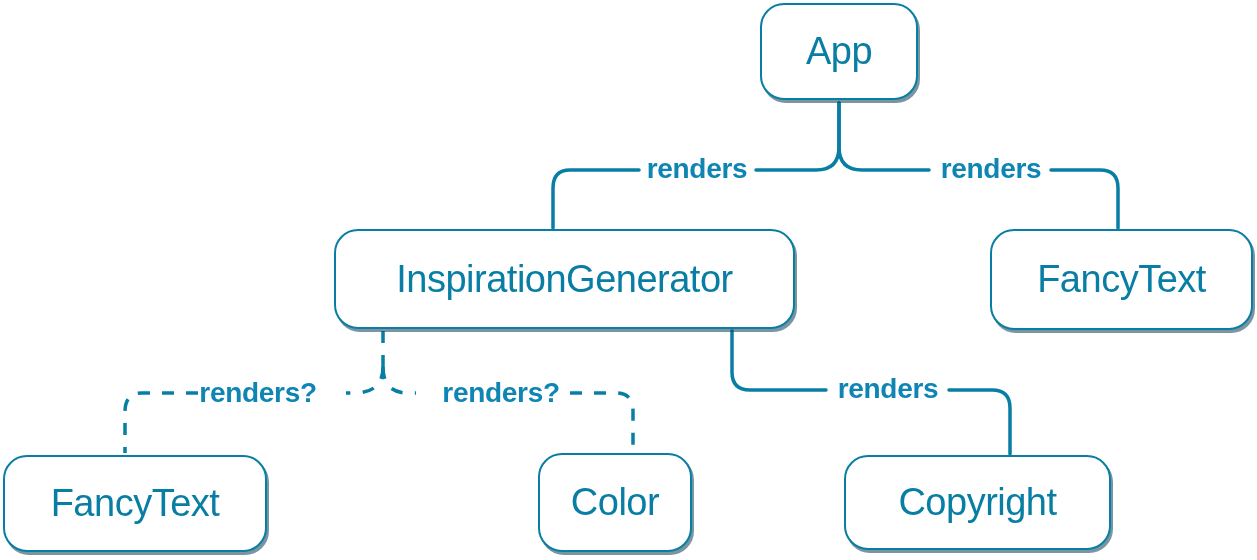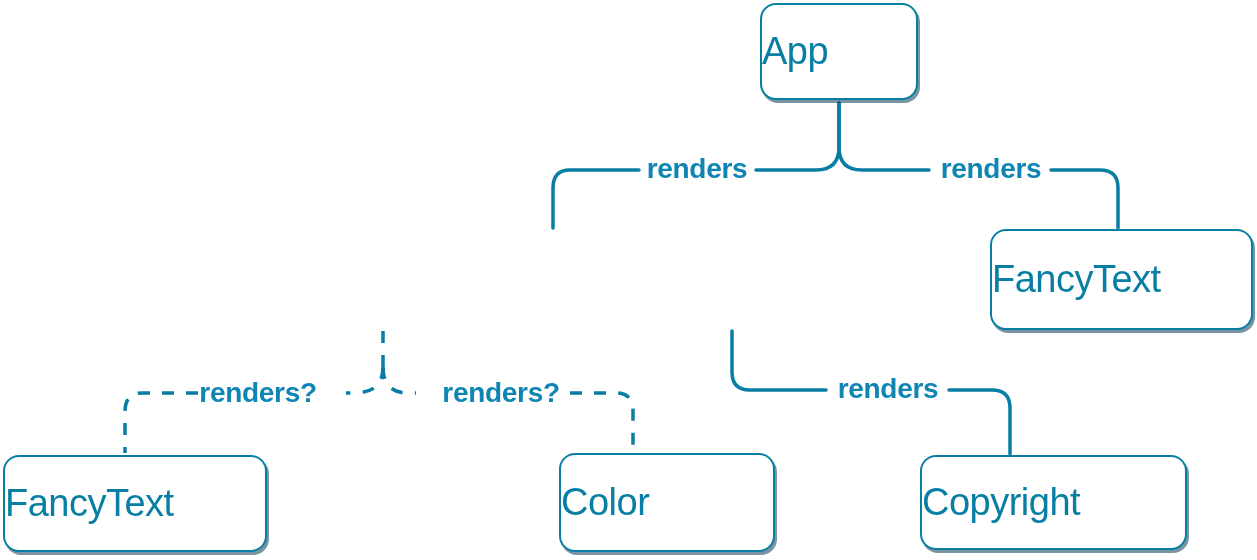--- a/index.html
+++ b/index.html
@@ -31,25 +31,25 @@
   }
   .connectors path.dashed {
     stroke-dasharray: 12 12;
     stroke-linecap: butt;
   }
   .node {
     position: absolute;
     box-sizing: border-box;
     background: var(--node-fill, #ffffff);
     border: 2.5px solid var(--accent, #087ea4);
-    border-radius: 16px;
+    border-radius: 24px;
     box-shadow: 2px 3px 0 var(--shadow, rgba(13,62,84,0.55));
     display: flex;
     align-items: center;
-    justify-content: flex-start;
+    justify-content: center;
   }
   .node-label {
     color: var(--accent, #087ea4);
     font-size: 38px;
     font-weight: 500;
     letter-spacing: -0.5px;
     white-space: nowrap;
   }
   .edge-label {
     position: absolute;
@@ -84,34 +84,37 @@
     <path class="dashed" d="M 198 393 L 142 393 Q 125 393 125 412 L 125 453"></path>
 
     <path class="dashed" d="M 383 367 Q 383 393 408 393 L 416 393"></path>
     <path class="dashed" d="M 570 393 L 616 393 Q 633 393 633 411 L 633 451"></path>
   </svg>
 
   <div class="node" style="left:760px; top:3px; width:158px; height:97px;">
     <span class="node-label">App</span>
   </div>
 
+  <div class="node" style="left:334px; top:229px; width:461px; height:100px;">
+    <span class="node-label">InspirationGenerator</span>
+  </div>
 
   <div class="node" style="left:990px; top:229px; width:263px; height:101px;">
     <span class="node-label">FancyText</span>
   </div>
 
   <div class="node" style="left:3px; top:455px; width:264px; height:97px;">
     <span class="node-label">FancyText</span>
   </div>
 
-  <div class="node" style="left:538px; top:453px; width:216px; height:99px;margin-left:21px;">
+  <div class="node" style="left:538px; top:453px; width:154px; height:99px;">
     <span class="node-label">Color</span>
   </div>
 
-  <div class="node" style="left:920px; top:455px; width:267px; height:95px;">
+  <div class="node" style="left:844px; top:455px; width:267px; height:95px;">
     <span class="node-label">Copyright</span>
   </div>
 
   <span class="edge-label" style="left:697px; top:169px;">renders</span>
 
   <span class="edge-label" style="left:991px; top:169px;">renders</span>
 
   <span class="edge-label" style="left:258px; top:393px;">renders?</span>
 
   <span class="edge-label" style="left:501px; top:393px;">renders?</span>

